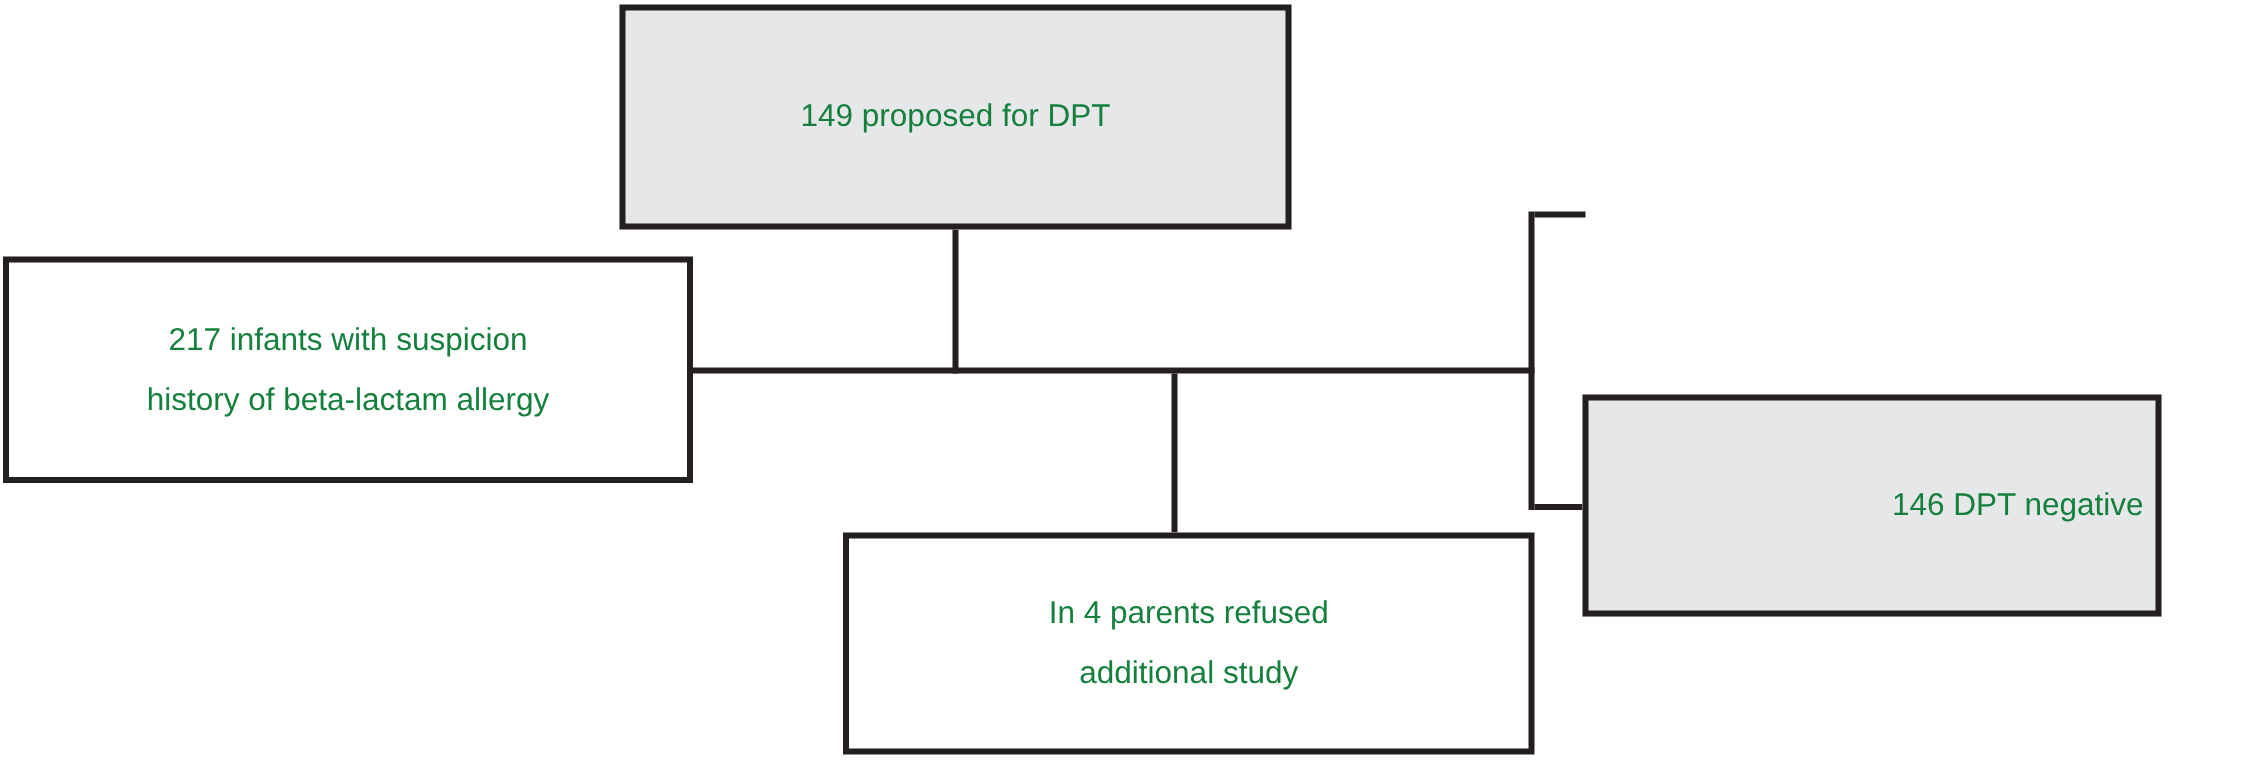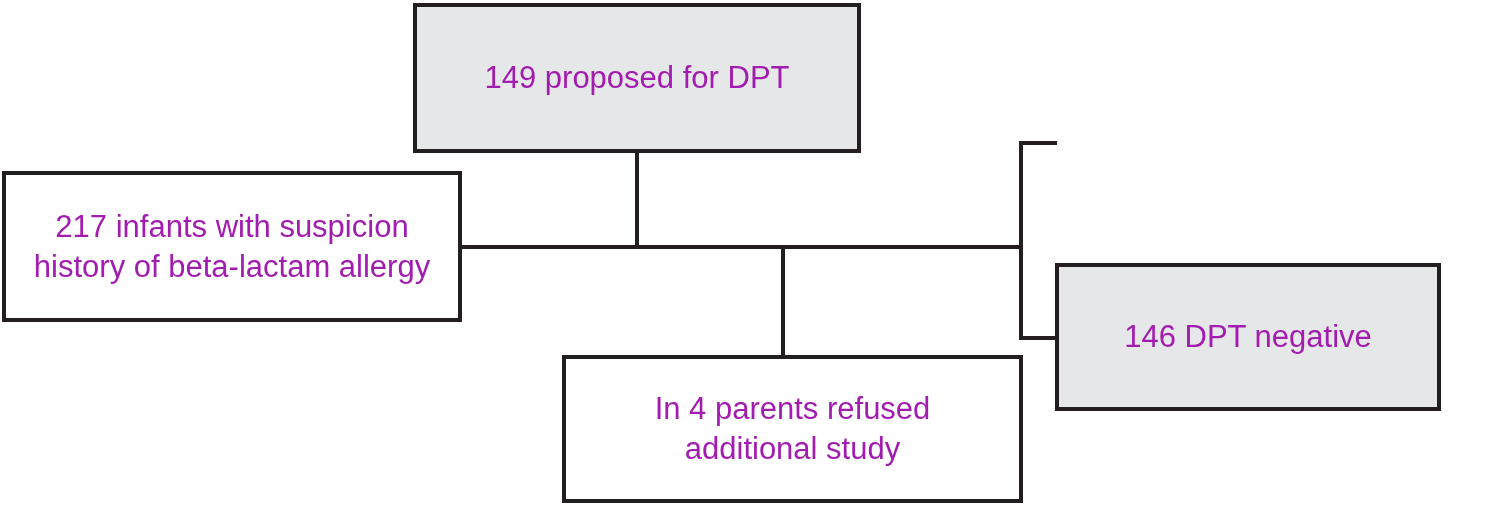--- a/index.html
+++ b/index.html
@@ -23,36 +23,36 @@
     background: #ffffff;
     display: flex;
     align-items: center;
     justify-content: center;
     text-align: center;
   }
   .node.shaded {
     background: #e6e7e8;
   }
   .node-label {
-    font-size: 31px;
+    font-size: 21px;
     line-height: 40px;
     white-space: pre-line;
-    color: #a21caf;
+    color: #15803d;
     padding: 0 8px;
   }
   .connector {
     position: absolute;
     background: #231f20;
   }
 
   
   #node-proposed-dpt   { left: 413px;  top: 3px;   width: 448px; height: 150px; }
   #node-infants        { left: 2px;    top: 171px; width: 460px; height: 151px; }
   #node-dpt-positive   { left: 1057px; top: 82px;  width: 448px; height: 139px; }
-  #node-dpt-negative   { left: 1055px; top: 263px; width: 386px; height: 148px; }
+  #node-dpt-negative   { left: 1055px; top: 263px; width: 386px; height: 148px; justify-content: flex-end; }
   #node-refused        { left: 562px;  top: 355px; width: 461px; height: 148px; }
 
   
   #connector-top-drop      { left: 635px;  top: 153px; width: 4px;   height: 96px;  }
   #connector-main-rail     { left: 462px;  top: 245px; width: 561px; height: 4px;   }
   #connector-bottom-drop   { left: 781px;  top: 249px; width: 4px;   height: 106px; }
   #connector-bracket       { left: 1019px; top: 141px; width: 4px;   height: 199px; }
   #connector-stub-positive { left: 1023px; top: 141px; width: 34px;  height: 4px;   }
   #connector-stub-negative { left: 1023px; top: 336px; width: 32px;  height: 4px;   }
 </style>

